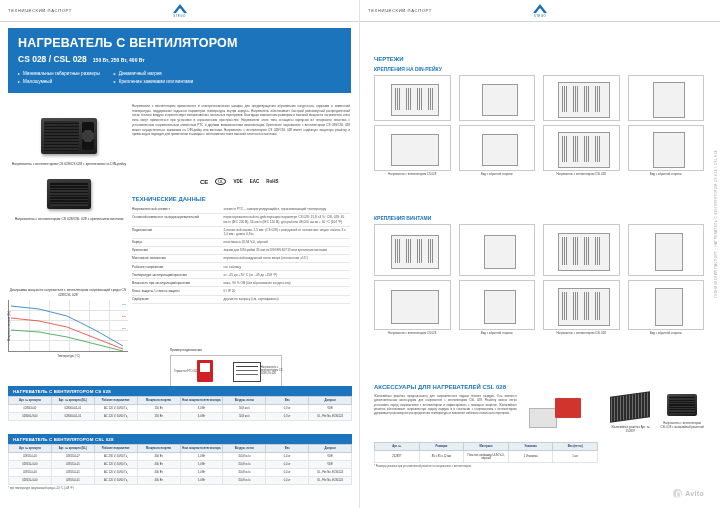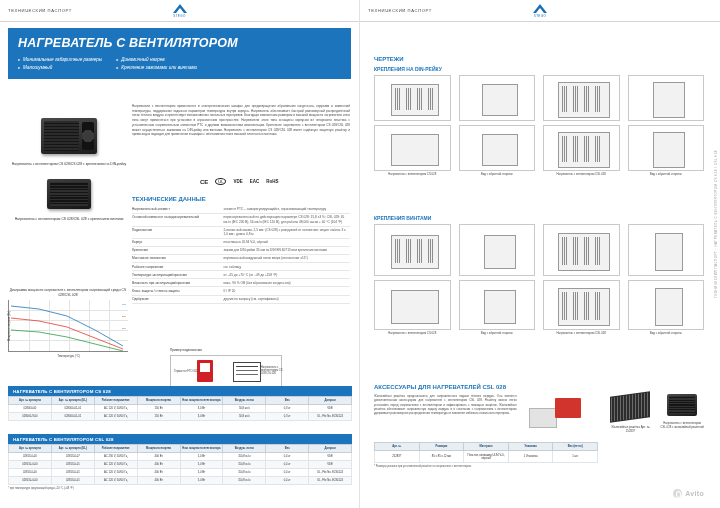--- a/index.html
+++ b/index.html
@@ -54,21 +54,20 @@
   }
   .logo .lg-txt{font-size:3px;color:#1b6fb5;letter-spacing:.4px;margin-top:1px;}
 
   
   .banner{
     margin:6px 8px 0 8px;
     background:#1c75bc;
     color:#fff;
     padding:8px 10px 9px 10px;
     position:relative;
-    font-style:italic;
   }
   .banner h1{
     margin:0;font-size:12.5px;font-weight:bold;letter-spacing:.2px;
   }
   .banner .sub{
     margin-top:4px;font-size:8.5px;display:flex;align-items:baseline;gap:6px;
   }
   .banner .sub .models{font-weight:bold;}
   .banner .sub .pw{font-size:5px;font-weight:bold;}
   .bullets{
@@ -291,20 +290,24 @@
     <div class="pg-head">
       <span class="ttl">ТЕХНИЧЕСКИЙ ПАСПОРТ</span>
       <span class="logo">
         <span class="tri"></span>
         <span class="lg-txt">STEGO</span>
       </span>
     </div>
 
     <div class="banner">
       <h1>НАГРЕВАТЕЛЬ С ВЕНТИЛЯТОРОМ</h1>
+      <div class="sub">
+        <span class="models">CS 028 / CSL 028</span>
+        <span class="pw">150 Вт, 250 Вт, 400 Вт</span>
+      </div>
       <div class="bullets">
         <div class="col">
           <div class="b">
               <span class="ar">▸</span>
               <span>Минимальные габаритные размеры</span>
             </div>
           <div class="b">
               <span class="ar">▸</span>
               <span>Малошумный</span>
             </div>

